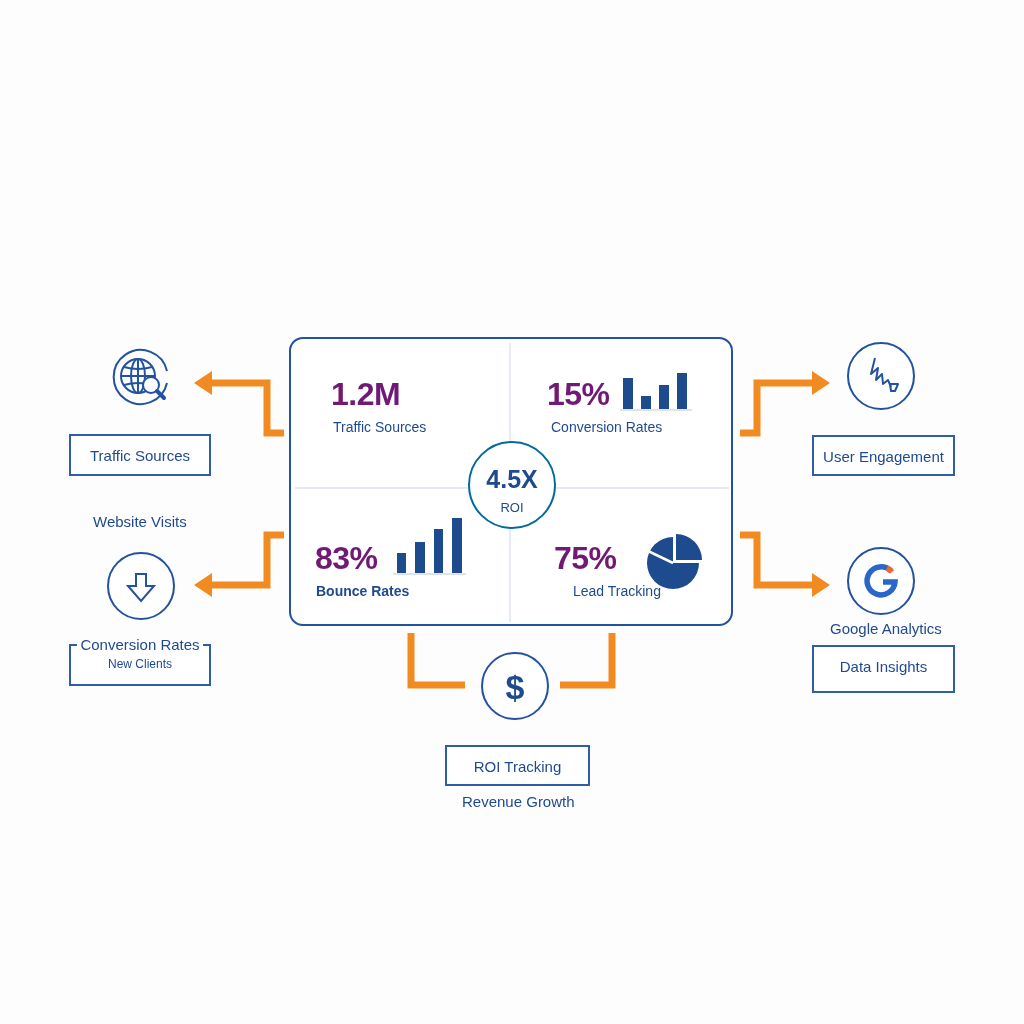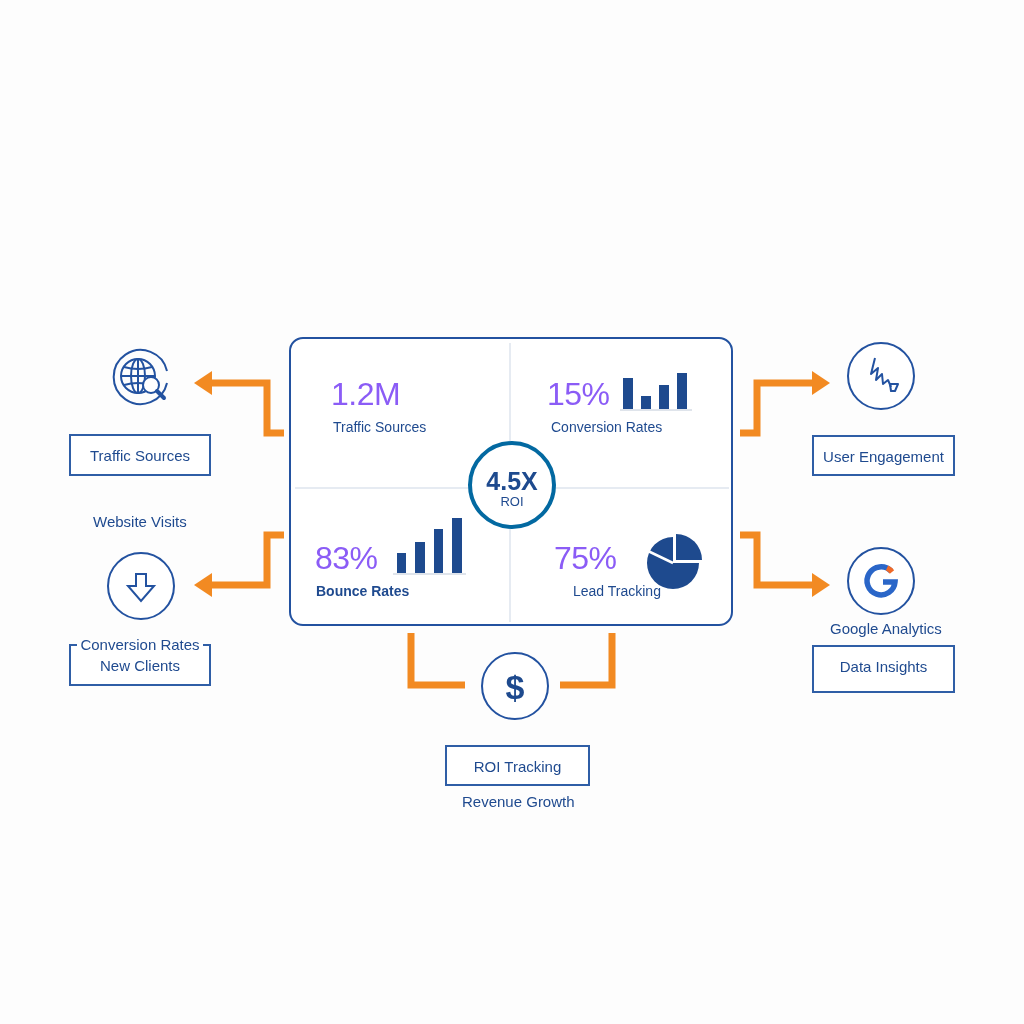--- a/index.html
+++ b/index.html
@@ -13,30 +13,30 @@
 
   
   .panel {
     position: absolute; left: 289px; top: 337px; width: 444px; height: 289px;
     border: 2px solid #2352a0; border-radius: 14px; background: #ffffff;
     box-sizing: border-box;
   }
   .divider-v { position: absolute; left: 218px; top: 4px; width: 2px; height: 279px; background: #e6ebf2; }
   .divider-h { position: absolute; left: 4px; top: 148px; width: 434px; height: 2px; background: #e6ebf2; }
 
-  .metric-value { position: absolute; font-weight: normal; font-size: 32px; color: #8b5cf6; letter-spacing: -0.5px; line-height: 1; }
+  .metric-value { position: absolute; font-weight: bold; font-size: 32px; color: #701a75; letter-spacing: -0.5px; line-height: 1; }
   .metric-label { position: absolute; font-size: 14px; color: #1f4a8f; line-height: 1; white-space: nowrap; }
 
   .roi-circle {
     position: absolute; left: 468px; top: 441px; width: 88px; height: 88px;
-    border: 4px solid #0369a1; border-radius: 50%; background: #ffffff; box-sizing: border-box;
+    border: 2px solid #0369a1; border-radius: 50%; background: #ffffff; box-sizing: border-box;
     text-align: center;
   }
   .roi-value { display: block; margin-top: 24px; font-size: 25px; font-weight: bold; color: #1e4a8e; line-height: 1; }
-  .roi-label { display: block; margin-top: 1px; font-size: 13px; color: #1f4a8f; line-height: 1; }
+  .roi-label { display: block; margin-top: 9px; font-size: 13px; color: #1f4a8f; line-height: 1; }
 
   .icon-circle {
     position: absolute; width: 68px; height: 68px; border: 2px solid #2352a0; border-radius: 50%;
     box-sizing: border-box; background: #ffffff;
   }
   .icon-circle svg { position: absolute; left: 0; top: 0; width: 64px; height: 64px; }
 
   .box {
     position: absolute; border: 2px solid #2f5ea6; box-sizing: border-box; background: #ffffff;
     text-align: center; font-size: 15px; color: #1f4a8f;
@@ -138,21 +138,21 @@
 
 <div class="icon-circle" style="left:107px; top:552px;">
   <svg viewBox="0 0 64 64">
     <path d="M27,20 L37,20 L37,32 L45,32 L32,47 L19,32 L27,32 Z" fill="none" stroke="#2352a0" stroke-width="2" stroke-linejoin="miter"></path>
   </svg>
 </div>
 <div class="box" style="left:69px; top:644px; width:142px; height:42px; border-top:none;">
   <span style="position:absolute; left:-2px; top:0; width:8px; border-top:2px solid #2f5ea6;"></span>
   <span style="position:absolute; right:-2px; top:0; width:8px; border-top:2px solid #2f5ea6;"></span>
   <div style="position:absolute; left:0; right:0; top:-7px; font-size:15px; line-height:1; text-align:center;">Conversion Rates</div>
-  <div style="position:absolute; left:0; right:0; top:14px; font-size:15px; line-height:1; text-align:center;">New Clients</div>
+  <div style="position:absolute; left:0; right:0; top:14px; font-size:12px; line-height:1; text-align:center;">New Clients</div>
 </div>
 
 <div class="icon-circle" style="left:847px; top:342px;">
   <svg viewBox="0 0 64 64">
     <g fill="none" stroke="#2352a0" stroke-width="2" stroke-linejoin="round">
       <path d="M26,14 L22,30 L29,24 L27,36 L33,30 L34,40 L39,36 L42,43"></path>
       <path d="M41,40 L49,40 L46,47 L42,47 Z"></path>
     </g>
   </svg>
 </div>

